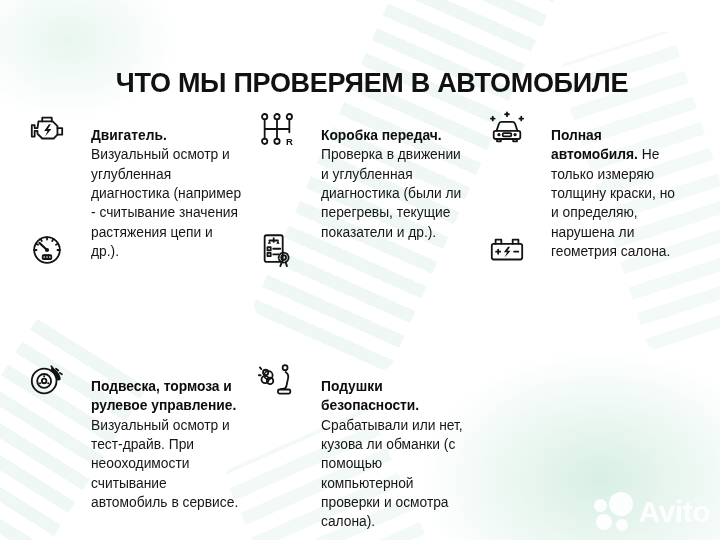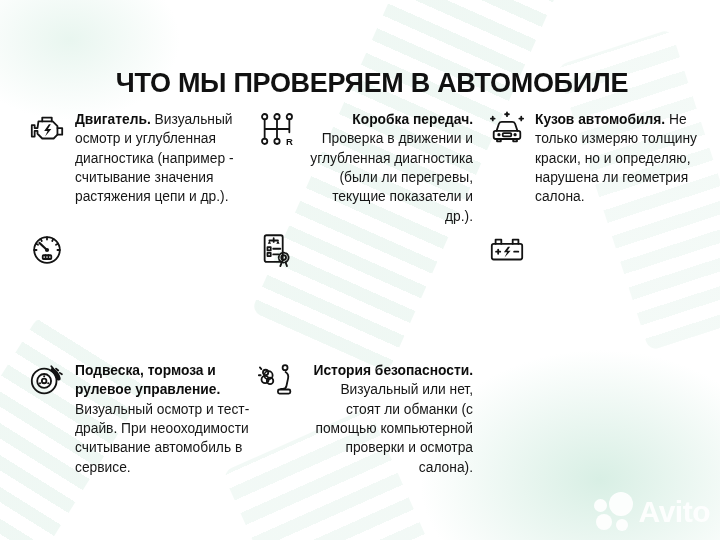--- a/index.html
+++ b/index.html
@@ -53,27 +53,27 @@
   .grid{
     position:absolute;left:28px;top:110px;width:672px;
     display:grid;
     grid-template-columns:230px 230px 212px;
     grid-template-rows:121px 130px auto;
   }
   .item{display:flex;gap:9px;align-items:flex-start;}
   .icon{flex:0 0 38px;width:38px;height:38px;display:block;}
   .icon svg{width:38px;height:38px;display:block;}
   .item p{
-    margin:0;
+    margin:16px;
     font-size:13.8px;
     line-height:1.4;
     max-width:178px;
     color:#161616;
   }
-  .col3 p{max-width:168px;text-align:right;}
+  .col3 p{max-width:168px;}
   .item b{font-weight:700;color:#0d0d0d;}
   
   .watermark{
     position:absolute;right:10px;bottom:8px;
     display:flex;align-items:center;gap:5px;
     opacity:.93;
   }
   .avito-dots{position:relative;width:40px;height:40px;}
   .avito-dots i{position:absolute;background:#fff;border-radius:50%;display:block;}
   .avito-dots i.d1{left:0;top:7px;width:13px;height:13px;}
@@ -135,21 +135,21 @@
         <svg viewBox="0 0 40 40">
           <path class="ic" d="M20 2.5 v4 M18 4.5 h4 M5 7 v4 M3 9 h4 M35 7 v4 M33 9 h4"></path>
           <path class="ic" d="M9 22 l2.5 -7.5 q.8 -2 3 -2 h11 q2.2 0 3 2 L31 22"></path>
           <rect class="ic" x="6" y="22" width="28" height="8.5" rx="2"></rect>
           <path class="ic" d="M9.5 30.5 v2.5 h4 v-2.5 M26.5 30.5 v2.5 h4 v-2.5"></path>
           <circle class="icf" cx="11.5" cy="26" r="1.7"></circle>
             <circle class="icf" cx="28.5" cy="26" r="1.7"></circle>
           <rect class="ic" x="15.5" y="24.3" width="9" height="3.4" rx="1"></rect>
         </svg>
       </span>
-      <p><b>Кузов автомобиля.</b> <span>Не только измеряю толщину краски, но и определяю, нарушена ли геометрия салона.</span></p>
+      <p><b>Полная автомобиля.</b> <span>Не только измеряю толщину краски, но и определяю, нарушена ли геометрия салона.</span></p>
     </div>
 
     <div class="item">
       <span class="icon">
         <svg viewBox="0 0 40 40">
           <circle class="ic" cx="20" cy="20" r="13.5"></circle>
           <path class="ic" d="M6.5 20 h2.5 M8.3 13.3 l2.2 1.2 M13.3 8.3 l1.2 2.2 M20 6.5 v2.5 M26.7 8.3 l-1.2 2.2 M31.7 13.3 l-2.2 1.2 M33.5 20 h-2.5"></path>
           <path class="ic" style="stroke-width:2.2" d="M20 20 L12 12.5"></path>
           <circle class="icf" cx="20" cy="20" r="2.2"></circle>
           <rect class="ic" x="15.5" y="25.5" width="9" height="4" rx=".8"></rect>
@@ -209,21 +209,21 @@
           <circle class="ic" cx="28.5" cy="7" r="2.6"></circle>
           <path class="ic" d="M29 11.5 q3.6 2.3 2.7 6.5 l-1.7 8 q-.7 3.5 -4 3.5 h-1.8"></path>
           <rect class="ic" x="21" y="30" width="13" height="4.3" rx="1.6"></rect>
           <circle class="ic" cx="11" cy="15" r="4.4"></circle>
           <circle class="ic" cx="7.5" cy="19.5" r="3.8"></circle>
           <circle class="ic" cx="12.7" cy="21" r="3.4"></circle>
           <circle class="ic" cx="8" cy="12" r="2.8"></circle>
           <path class="ic" d="M3.5 8.5 l-1.5 -1.8 M2.8 15 h-2"></path>
         </svg>
       </span>
-      <p><b>История безопасности.</b> <span>Визуальный или нет, стоят ли обманки (с помощью компьютерной проверки и осмотра салона).</span></p>
+      <p><b>Подушки безопасности.</b> <span>Срабатывали или нет, кузова ли обманки (с помощью компьютерной проверки и осмотра салона).</span></p>
     </div>
 
   </div>
 
   <div class="watermark">
     <span class="avito-dots">
       <i class="d1"></i>
         <i class="d2"></i>
         <i class="d3"></i>
         <i class="d4"></i>

